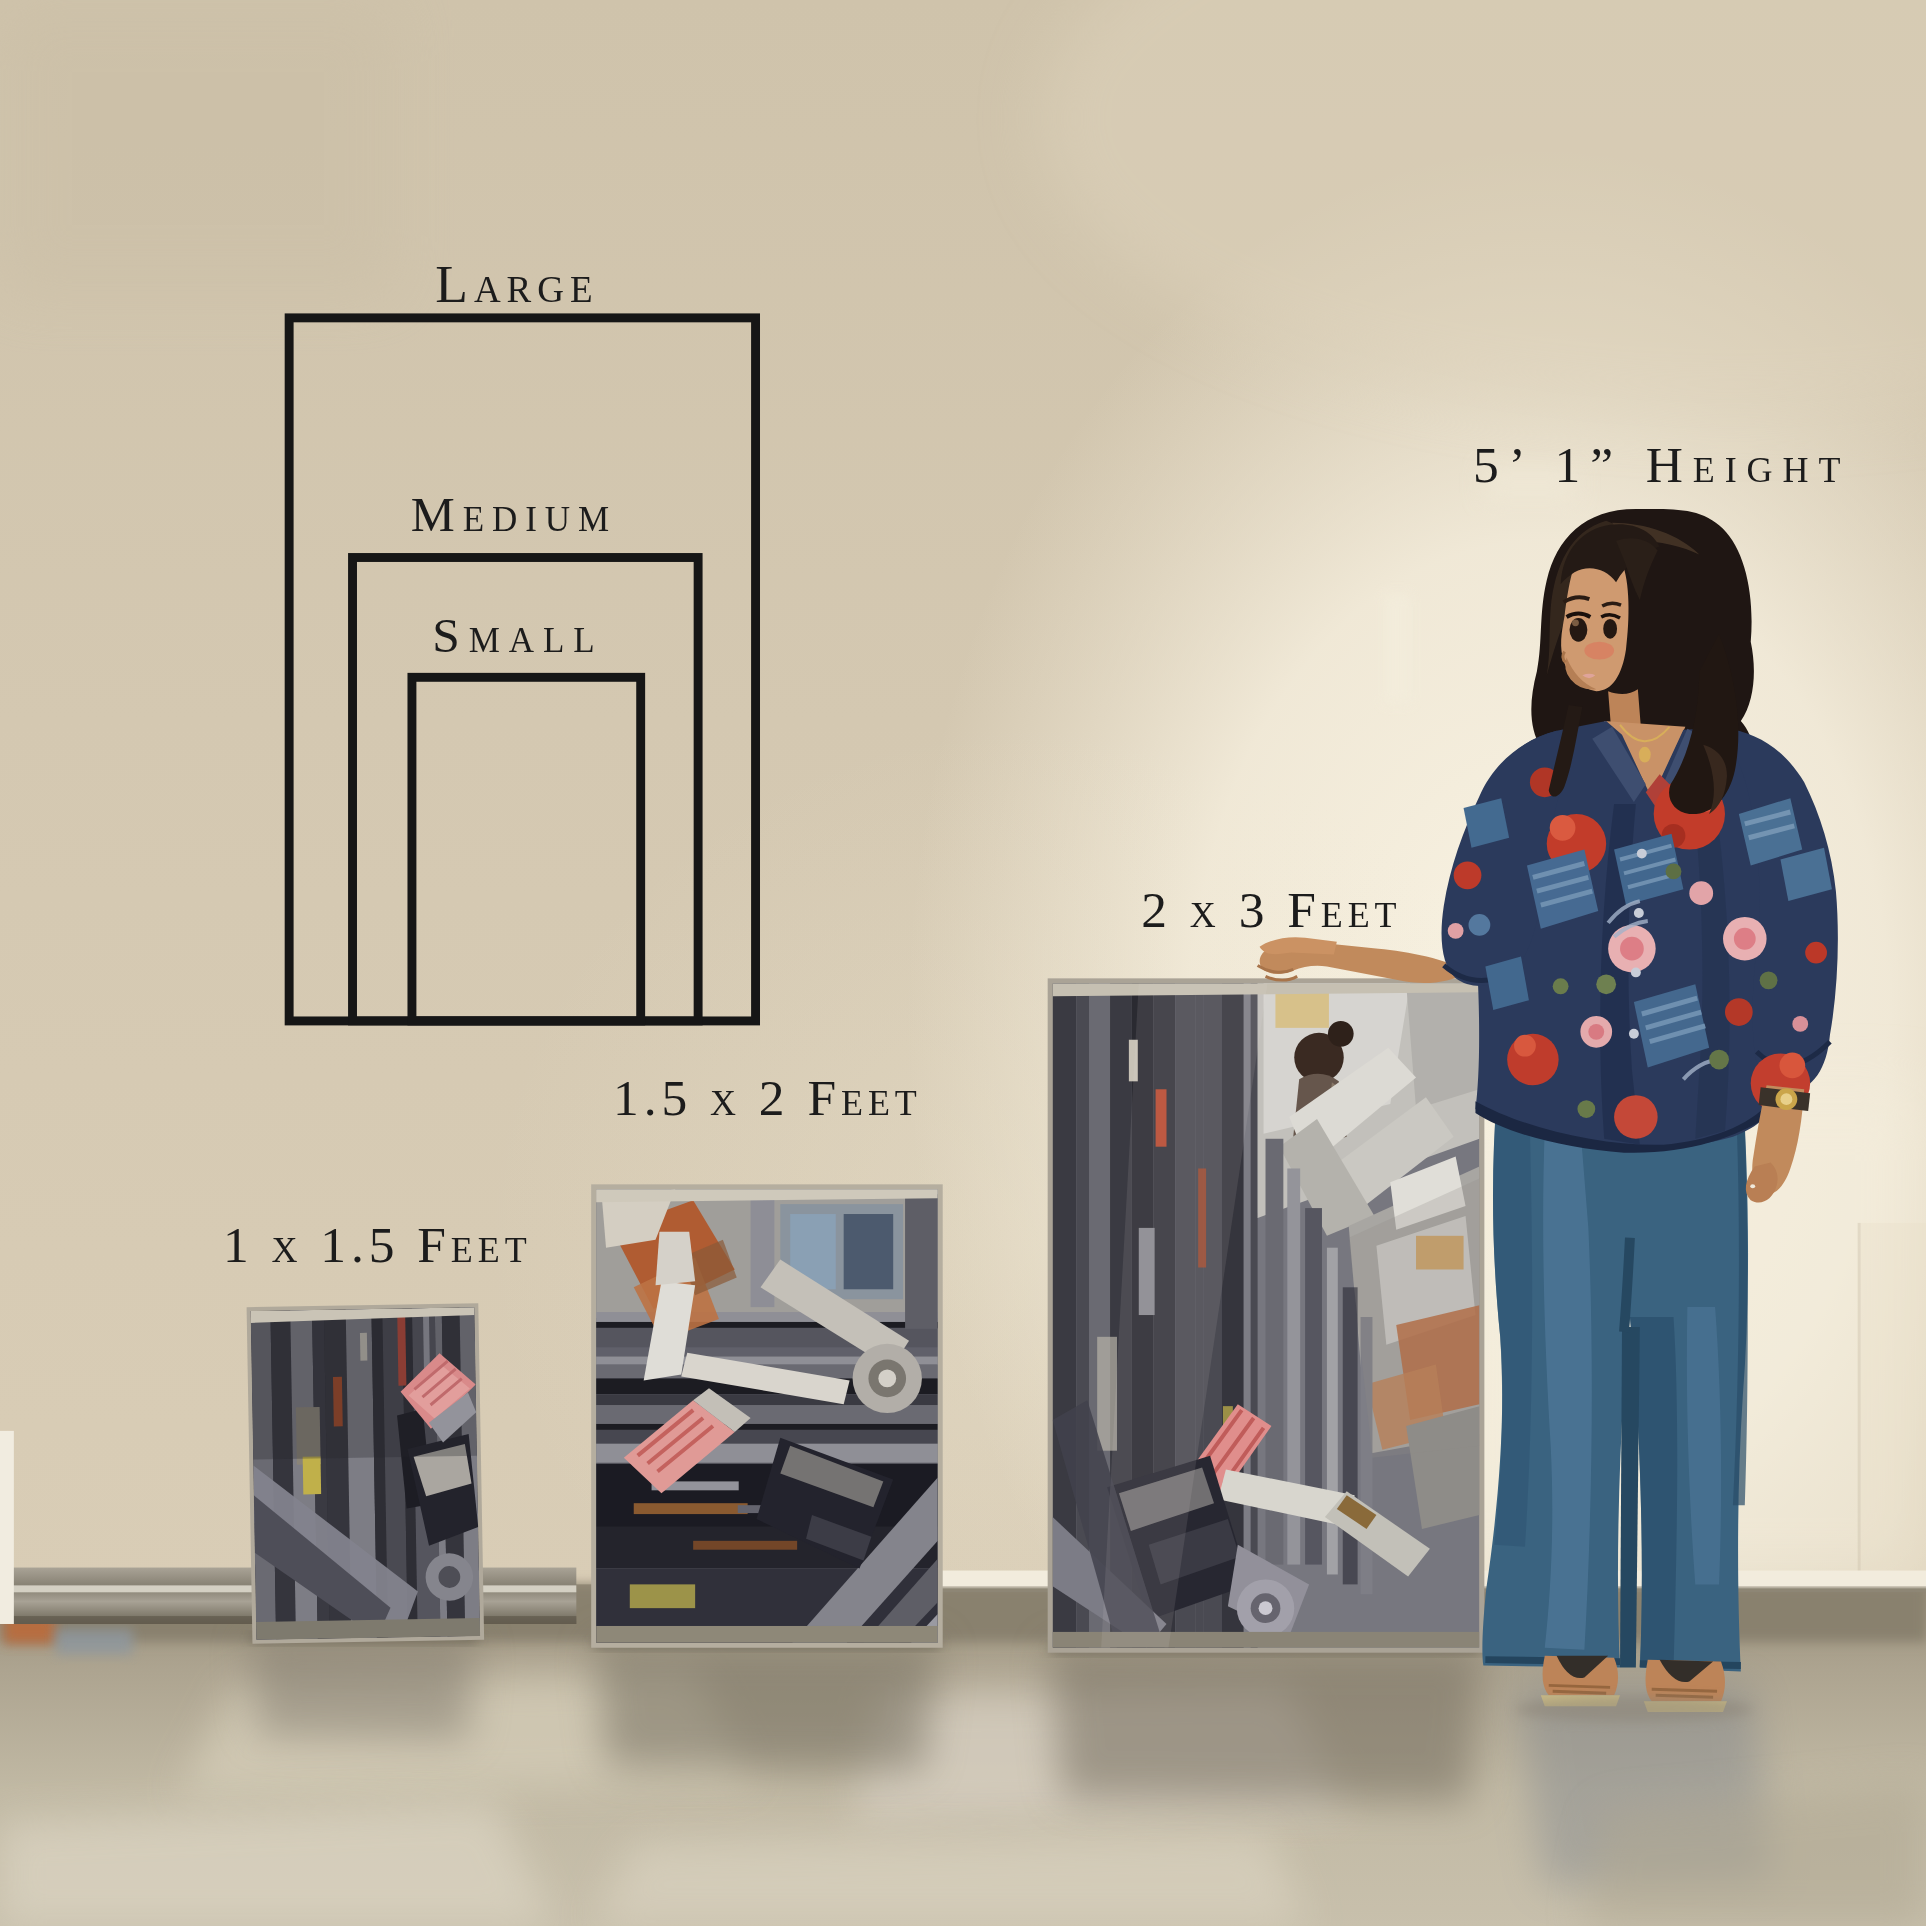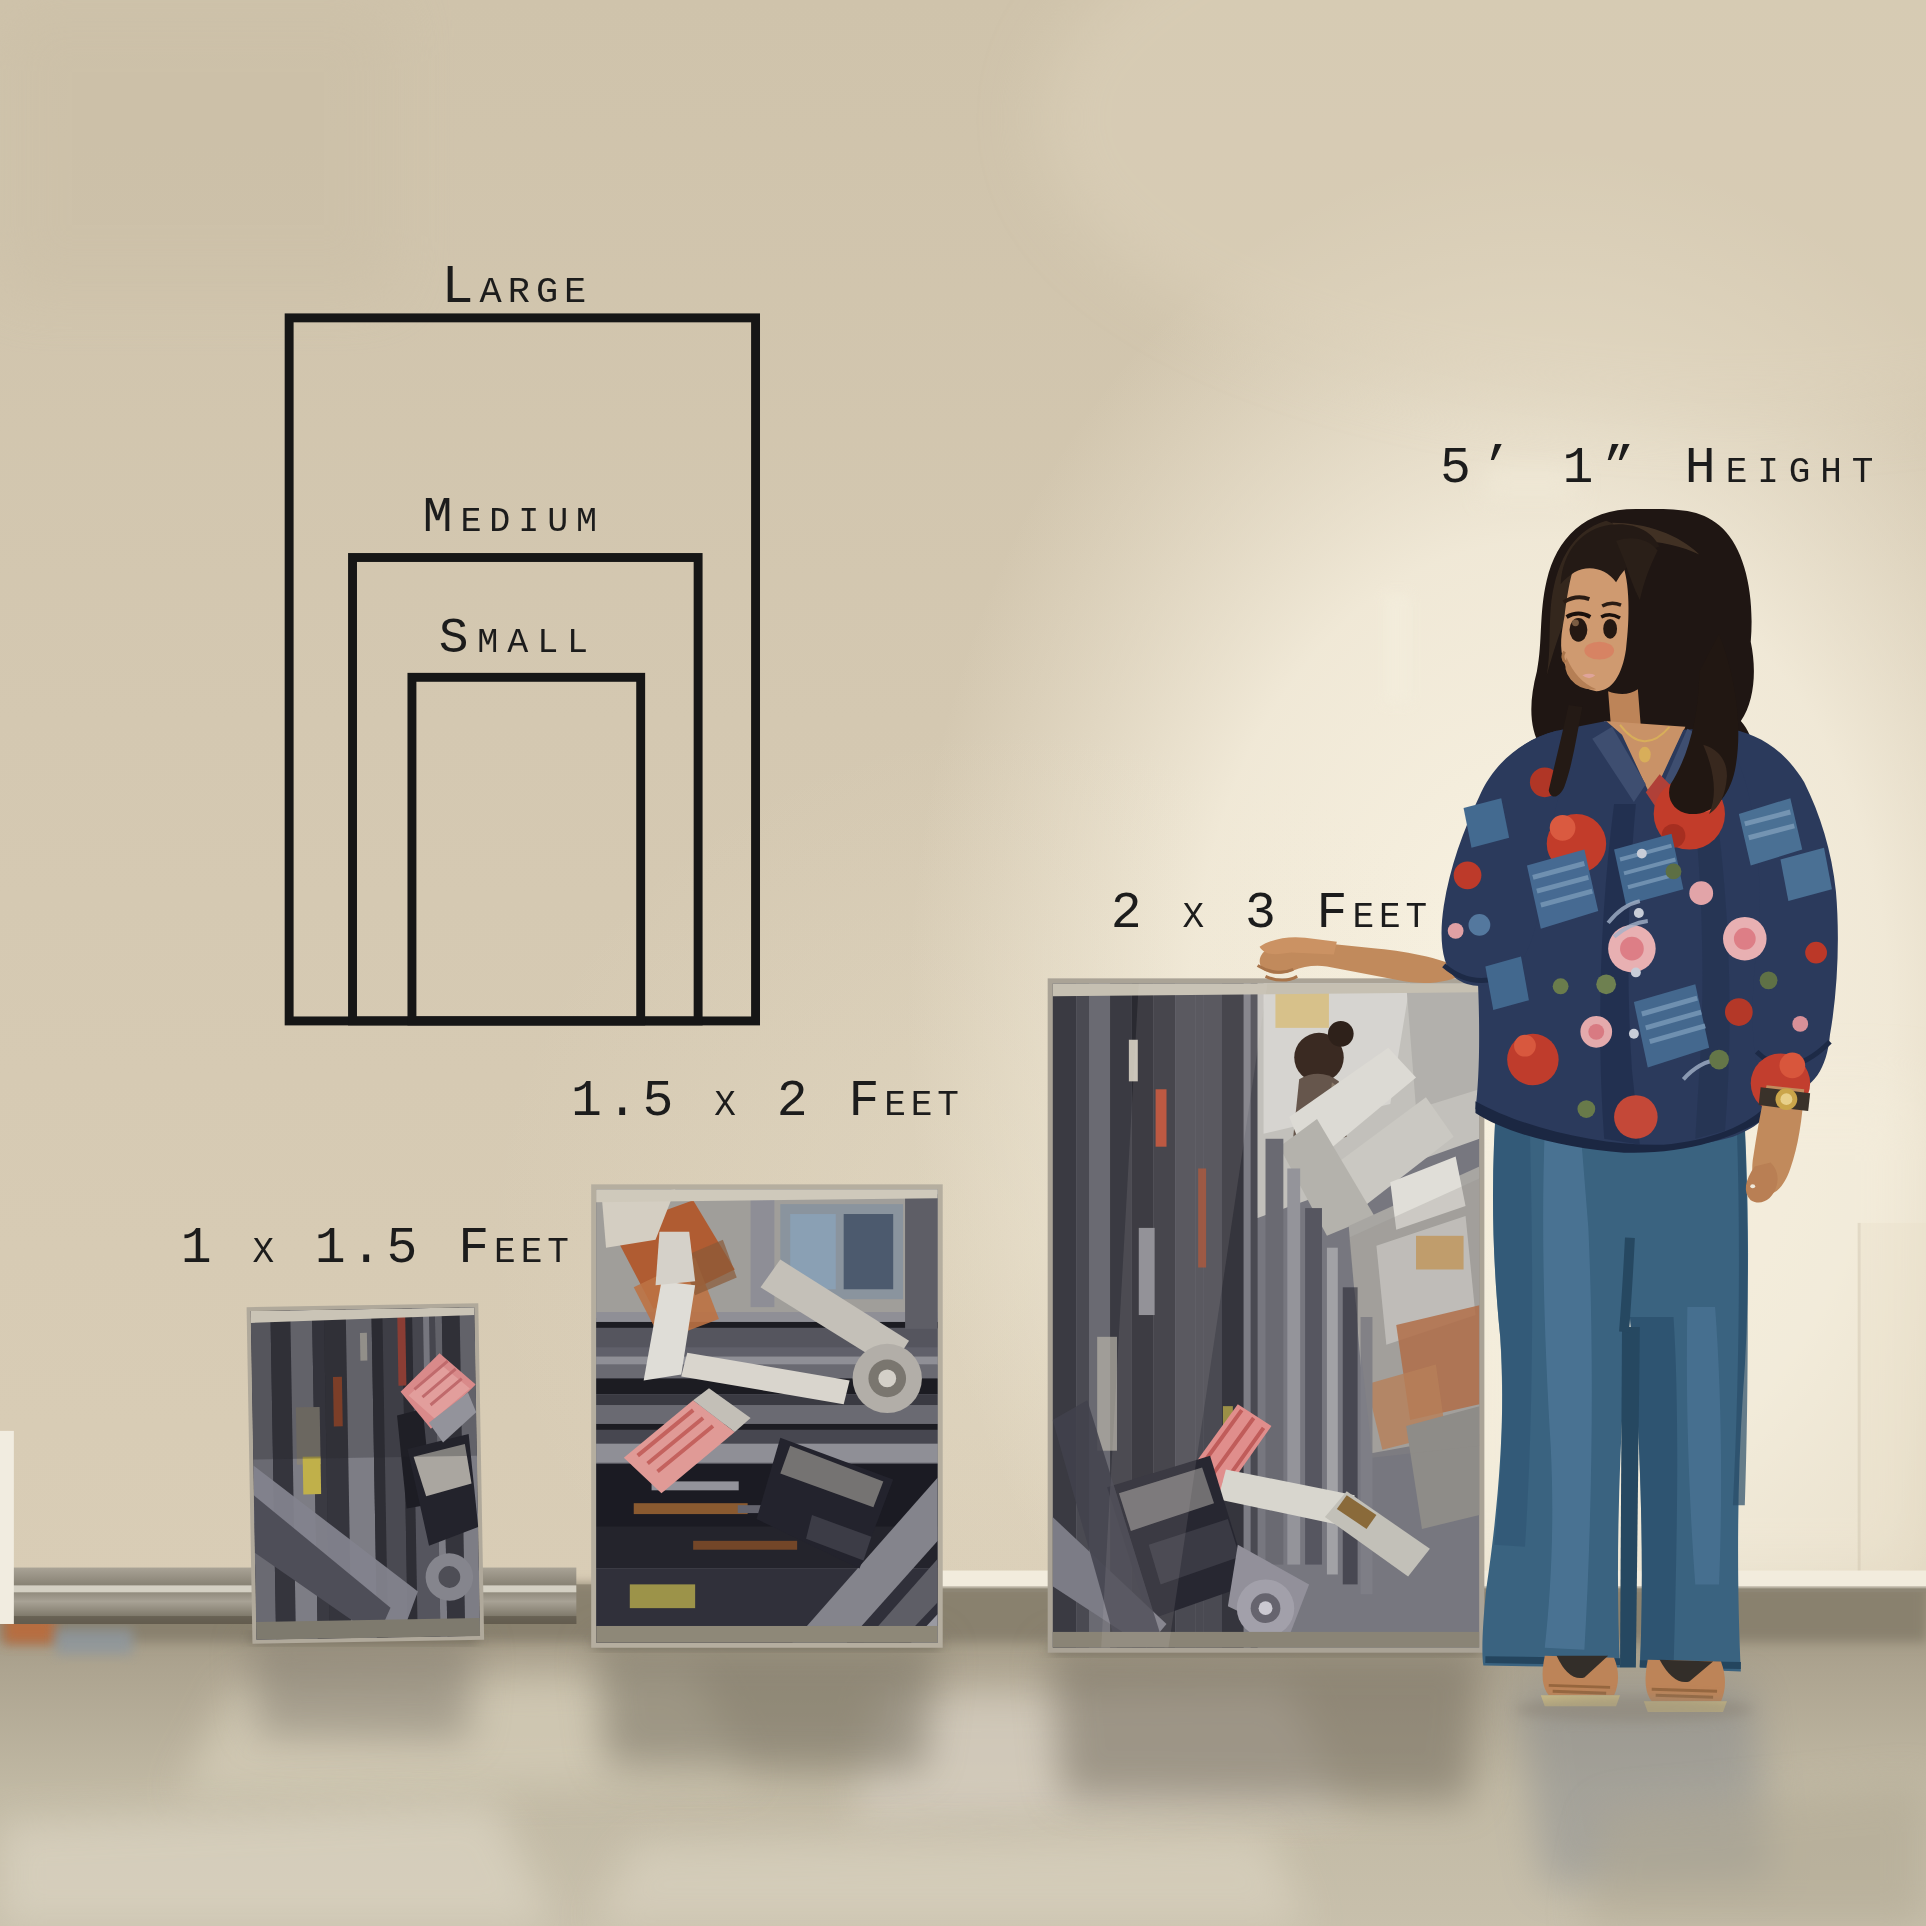--- a/index.html
+++ b/index.html
@@ -1,16 +1,16 @@
 <!DOCTYPE html>
 <html><head>
 <meta charset="utf-8">
 <style>
   html,body{margin:0;padding:0;background:#d3c7b0;}
-  #stage{position:relative;width:1927px;height:1927px;overflow:hidden;font-family:Liberation Mono, monospace;}
+  #stage{position:relative;width:1927px;height:1927px;overflow:hidden;font-family:Liberation Serif, serif;}
   svg{display:block;}
 </style>
 </head>
 <body>
 <div id="stage">
 <svg width="1927" height="1927" viewBox="0 0 1946 1946">
 <defs>
   <linearGradient id="wallG" x1="0" y1="0" x2="0" y2="1">
     <stop offset="0" stop-color="#cfc3ab"></stop>
     <stop offset="0.45" stop-color="#d4c8b1"></stop>

